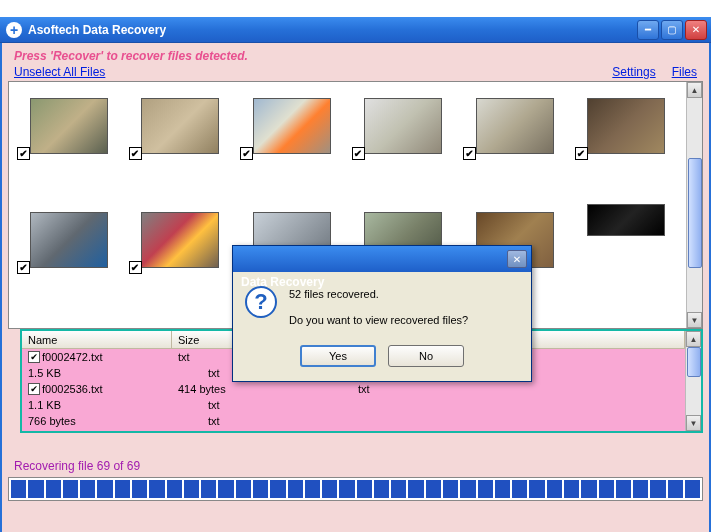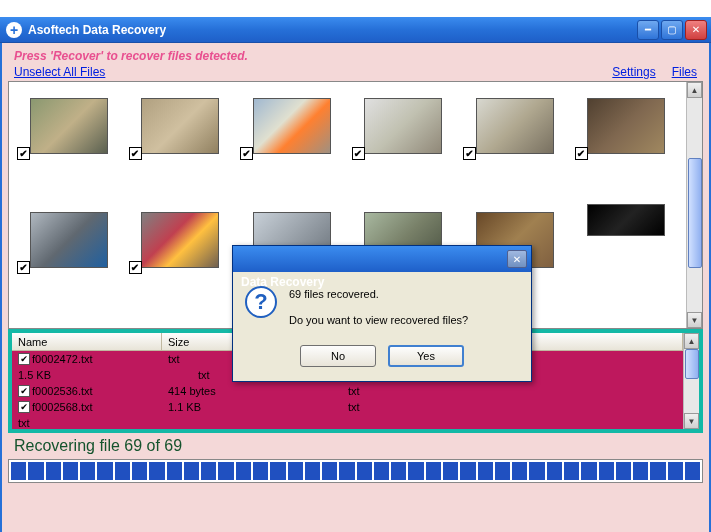--- a/index.html
+++ b/index.html
@@ -41,38 +41,38 @@
 .photo-check::after { content: "✔"; color: #000; font-size: 10px; }
 .photo-cell.row3 .thumb { margin-top: 0; }
 .photo-cell.row3 { height: 40px; align-items: flex-start; padding-left: 16px; }
 
 .vscroll { width: 16px; background: #e8e8e8; border-left: 1px solid #bbb; position: relative; }
 .vscroll-btn { height: 16px; background: linear-gradient(to bottom,#f0f0f0,#d0d0d0); border: 1px solid #999; display: flex; align-items: center; justify-content: center; font-size: 8px; color: #444; }
 .vscroll-thumb { width: 14px; background: linear-gradient(to right,#d0e0ff,#90b0f0); border: 1px solid #6080c0; border-radius: 2px; margin: 0 auto; }
 
 .unselect-files { padding: 4px 6px 2px 6px; }
 
-.file-panel { background: #be185d; border: 4px solid #14b8a6; height: 104px; display: flex; }
+.file-panel { background: #f9a8d4; border: 2px solid #14b8a6; height: 104px; display: flex; margin-left: 12px; }
 .file-table { flex: 1; }
 .ft-header { display: flex; background: linear-gradient(to bottom,#fdfdfd,#e8e4d8); border-bottom: 1px solid #c0b8a0; height: 18px; }
 .ft-col { border-right: 1px solid #c0b8a0; padding: 2px 6px; font-size: 11px; display: flex; align-items: center; }
 .ft-col.name { width: 150px; }
 .ft-col.size { width: 180px; }
 .ft-col.ext { width: 150px; }
 .ft-col.blank { flex: 1; }
 .ft-rows { }
 .ft-row { display: flex; height: 16px; align-items: center; }
 .ft-cell { padding: 1px 6px; font-size: 11px; }
 .ft-cell.name { width: 150px; display: flex; align-items: center; gap: 2px; }
 .ft-cell.size { width: 180px; }
 .ft-cell.ext { width: 150px; }
 .rowcheck { width: 12px; height: 12px; background: #fff; border: 1px solid #555; display: inline-flex; align-items: center; justify-content: center; font-size: 9px; cursor: pointer; flex-shrink: 0; }
 .rowcheck::after { content: "✔"; color: #000; font-size: 9px; }
 
-.status-line { color: #14532d; font-size: 16px; padding: 4px 6px 4px 6px; }
+.status-line { color: #a21caf; font-size: 12px; padding: 4px 6px 4px 6px; margin-top: 22px; }
 
 .progress { height: 24px; background: #fff; border: 1px solid #888; padding: 2px; display: flex; gap: 2px; }
 .progress-seg { flex: 1; background: #2050c0; }
 
 
 .dialog { position: absolute; left: 230px; top: 202px; width: 300px; background: #ece9d8; border: 1px solid #003080; box-shadow: 2px 2px 6px rgba(0,0,0,0.4); z-index: 10; }
 .dialog-title { height: 26px; background: linear-gradient(to bottom,#3b8cef,#1e5fc8); display: flex; align-items: center; padding: 0 4px 0 8px; }
 .dialog-title-text { color: #fff; font-weight: bold; font-size: 12px; flex: 1; margin-top: 45px; }
 .dialog-close { width: 20px; height: 18px; background: linear-gradient(to bottom,#a0b8e0,#7090c0); border: 1px solid #506090; border-radius: 2px; display: flex; align-items: center; justify-content: center; color: #fff; font-size: 10px; cursor: pointer; }
 .dialog-body { padding: 14px 12px 12px 12px; display: flex; gap: 12px; }
@@ -186,28 +186,25 @@
         </div>
         <div class="ft-row">
           <div class="ft-cell name">
               <span class="rowcheck"></span>
               <span>f0002536.txt</span>
             </div>
           <div class="ft-cell size">414 bytes</div>
           <div class="ft-cell ext">txt</div>
         </div>
         <div class="ft-row">
-          <div class="ft-cell name">
-              <span class="rowcheck"></span>
-              <span>f0002568.txt</span>
-            </div>
           <div class="ft-cell size">1.1 KB</div>
           <div class="ft-cell ext">txt</div>
         </div>
         <div class="ft-row">
+          <div class="ft-cell size">766 bytes</div>
           <div class="ft-cell ext">txt</div>
         </div>
       </div>
     </div>
     <div class="vscroll">
       <div class="vscroll-btn">▲</div>
       <div class="vscroll-thumb" style="height:30px;margin-top:0"></div>
       <div class="vscroll-btn" style="position:absolute;bottom:0;width:100%">▼</div>
     </div>
   </div>
@@ -258,24 +255,24 @@
   </div>
 
   <div class="dialog">
     <div class="dialog-title">
       <span class="dialog-title-text">Data Recovery</span>
       <div class="dialog-close">✕</div>
     </div>
     <div class="dialog-body">
       <div class="dialog-icon">?</div>
       <div class="dialog-msg">
-        <div>69 files recovered.</div>
+        <div>52 files recovered.</div>
         <div style="height:8px"></div>
         <div>Do you want to view recovered files?</div>
       </div>
     </div>
     <div class="dialog-buttons">
+      <button class="dlg-btn primary">Yes</button>
       <button class="dlg-btn">No</button>
-      <button class="dlg-btn primary">Yes</button>
     </div>
   </div>
 
 </div>
 
 </body></html>

